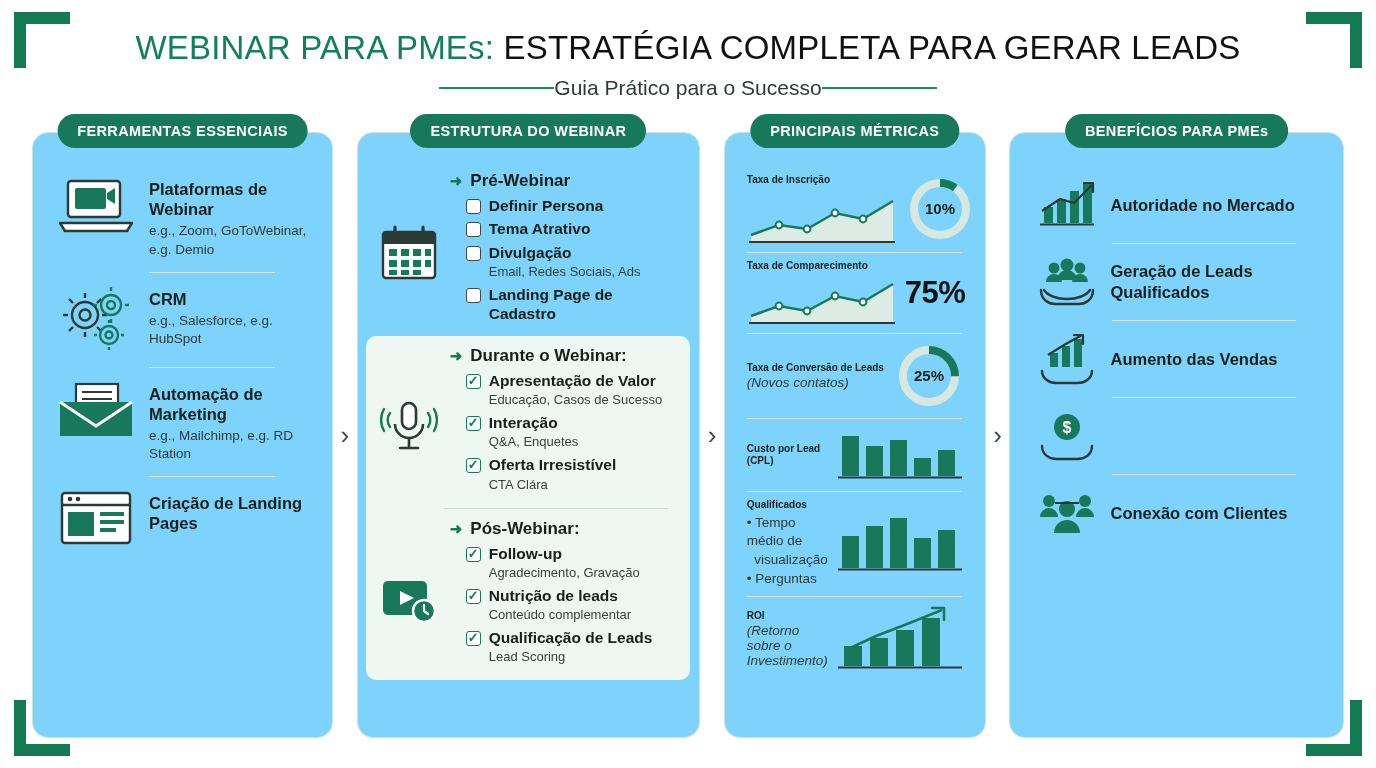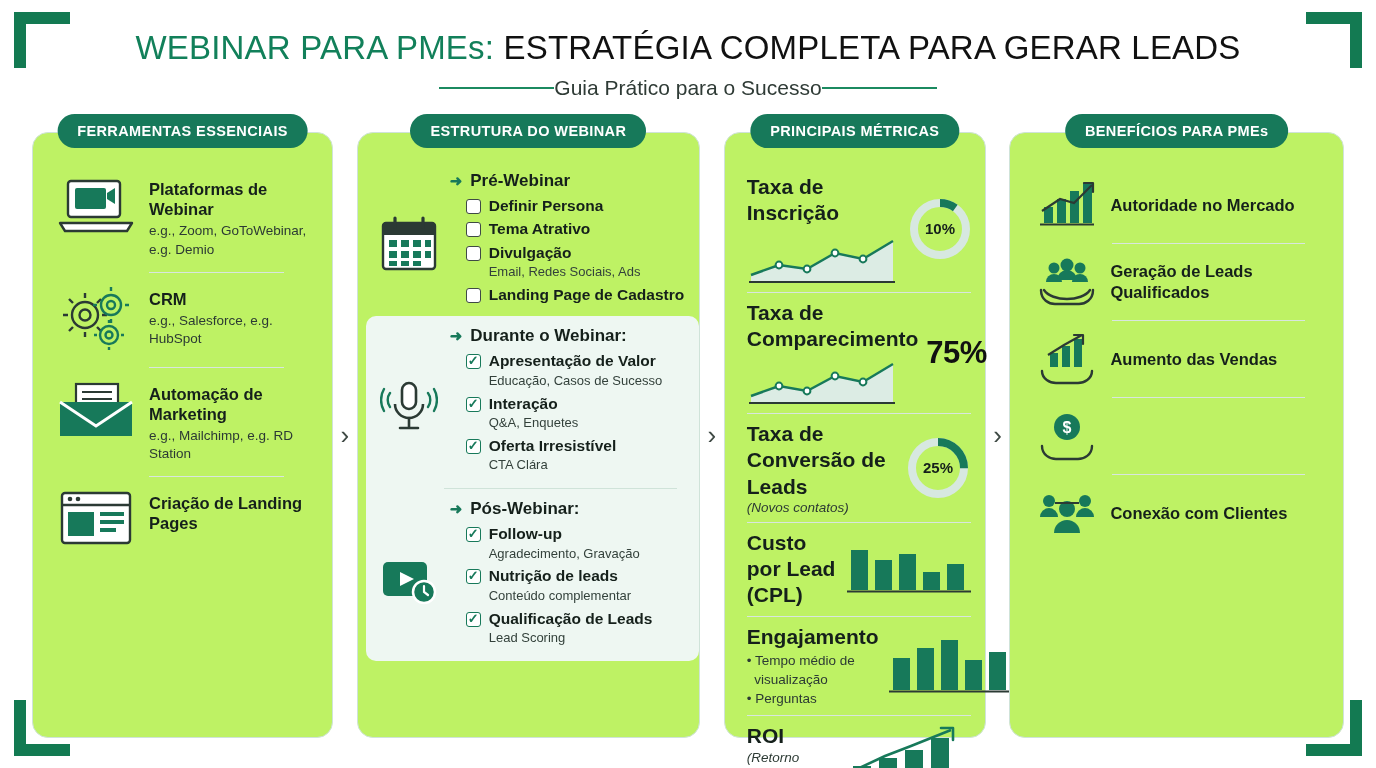--- a/index.html
+++ b/index.html
@@ -29,25 +29,25 @@
   .subtitle { font-size: 21px; color: #2f3b36; }
 
   
   .cols {
     position: absolute; top: 132px; left: 32px;
     width: 1312px; height: 614px;
     display: flex; align-items: flex-start; gap: 0;
   }
   .col {
     position: relative;
-    background: #bef264;
+    background: #7dd3fc;
     border: 1.6px solid #cfe3d9;
     border-radius: 16px;
     height: 606px;
-    padding: 34px 8px 10px 16px;
+    padding: 34px 17px 10px 16px;
   }
   .c1 { width: 305px; }
   .c2 { width: 348px; }
   .c3 { width: 262px; }
   .c4 { width: 339px; }
   .gap { width: 24px; display: flex; align-items: center; justify-content: center; height: 606px; }
   .chev { color: #3f4a45; font-size: 26px; line-height: 1; }
 
   .badge {
     position: absolute; top: -19px; left: 50%; transform: translateX(-50%);
@@ -75,21 +75,21 @@
   .item { display: flex; align-items: flex-start; gap: 8px; margin: 4px 0 2px 16px; }
   .cbox { width: 15px; height: 15px; border: 1.6px solid #3f4a45; border-radius: 3px; flex: 0 0 15px; margin-top: 3px; background: #fff; }
   .cbox.ck { border-color: #17795A; color: #17795A; font-size: 13px; line-height: 12px; text-align: center; font-weight: bold; }
   .item-main { font-size: 15.5px; font-weight: bold; color: #15201b; line-height: 1.25; }
   .item-sub { font-size: 13px; color: #33413b; margin: 1px 0 2px 39px; line-height: 1.3; }
   .mid-block { background: #eef7f2; border-radius: 10px; margin: 6px -8px; padding: 6px 8px 8px 8px; }
   .hr2 { height: 1px; background: #cfe3d9; margin: 8px 14px 6px 70px; }
 
   
   .metric { padding: 7px 4px 7px 6px; display: flex; align-items: center; justify-content: space-between; gap: 8px; }
-  .metric-label { font-size: 21px; font-weight: bold; color: #15201b; line-height: 1.25; }
+  .metric-label { font-size: 10px; font-weight: bold; color: #15201b; line-height: 1.25; }
   .metric-sub { font-size: 13.5px; font-weight: normal; color: #2c3a34; font-style: italic; }
   .metric-vis { flex: 0 0 auto; display: flex; align-items: center; gap: 8px; }
   .big-pct { font-size: 31px; font-weight: bold; color: #111; letter-spacing: -.5px; }
   .mdiv { height: 1px; background: #d8e6df; margin: 0 6px; }
   .bullets { font-size: 13.5px; color: #2c3a34; line-height: 1.4; margin-top: 2px; }
 
   
   .ben-row { display: flex; align-items: center; gap: 10px; padding: 12px 4px 12px 8px; }
   .ben-ico { width: 66px; flex: 0 0 66px; display: flex; align-items: center; justify-content: center; }
   .ben-txt { font-size: 16.5px; font-weight: bold; color: #15201b; line-height: 1.25; }
@@ -408,21 +408,21 @@
               <rect x="102" y="24" width="17" height="26"></rect>
             </g>
             <path d="M2 51.5 h124" stroke="#2b3a34" stroke-width="2.2"></path>
           </svg>
         </div>
       </div>
       <div class="mdiv"></div>
 
       <div class="metric">
         <div style="flex:1">
-          <div class="metric-label">Engajamento</div>
+          <div class="metric-label">Qualificados</div>
           <div class="bullets">• Tempo médio de<br>&nbsp;&nbsp;visualização<br>• Perguntas</div>
         </div>
         <div>
           <svg width="128" height="64" viewBox="0 0 128 64">
             <g fill="#17795A">
               <rect x="6" y="24" width="17" height="32"></rect>
               <rect x="30" y="14" width="17" height="42"></rect>
               <rect x="54" y="6" width="17" height="50"></rect>
               <rect x="78" y="26" width="17" height="30"></rect>
               <rect x="102" y="18" width="17" height="38"></rect>

